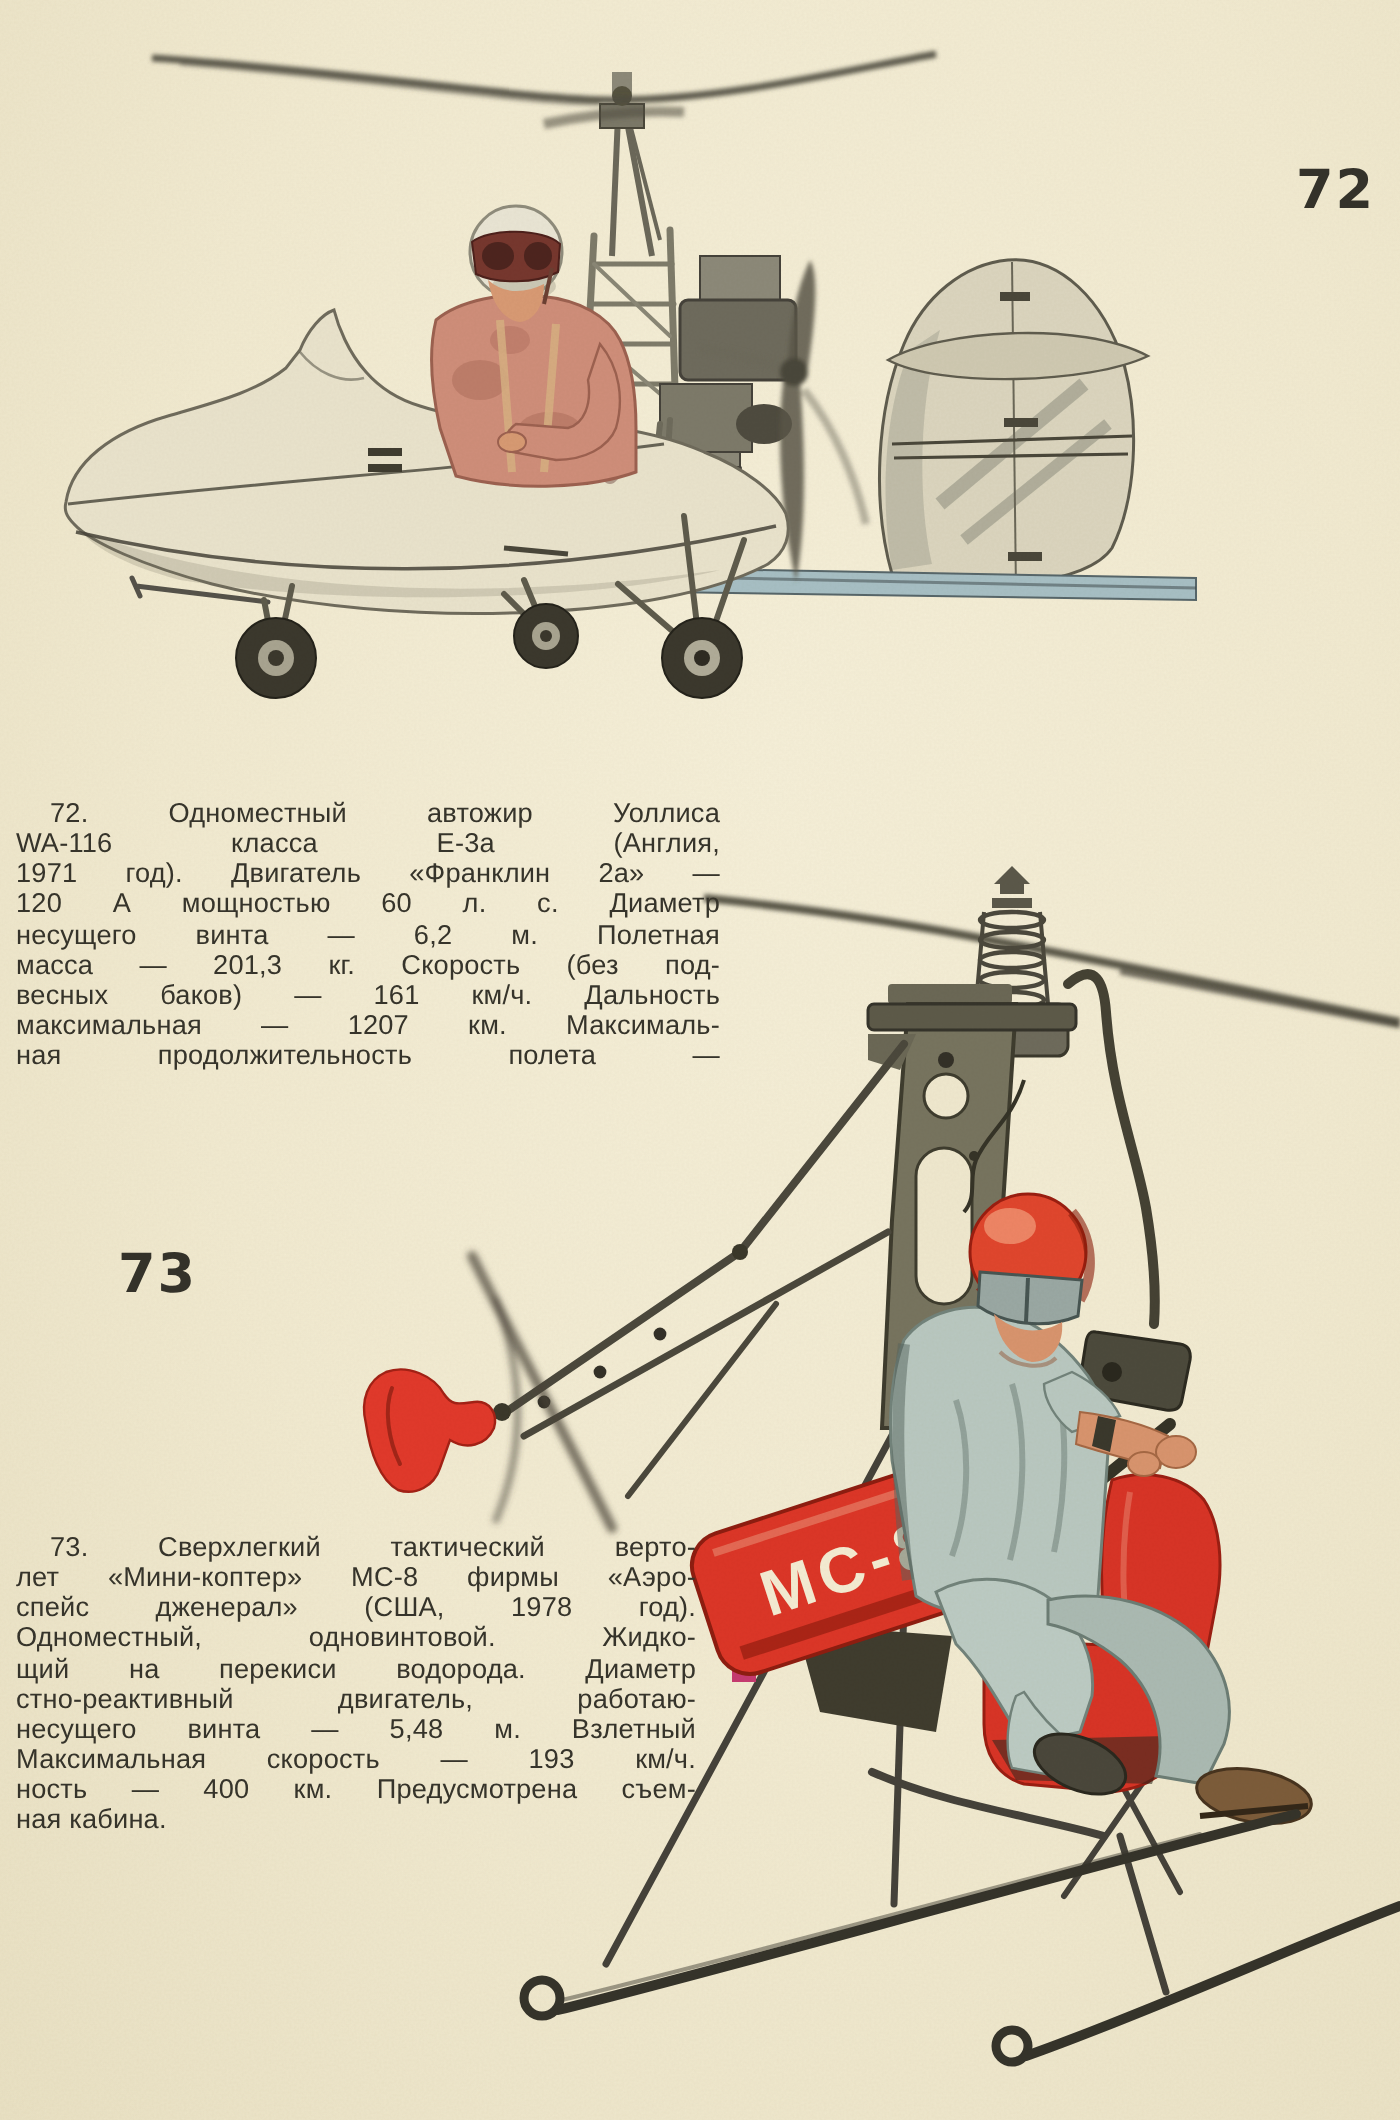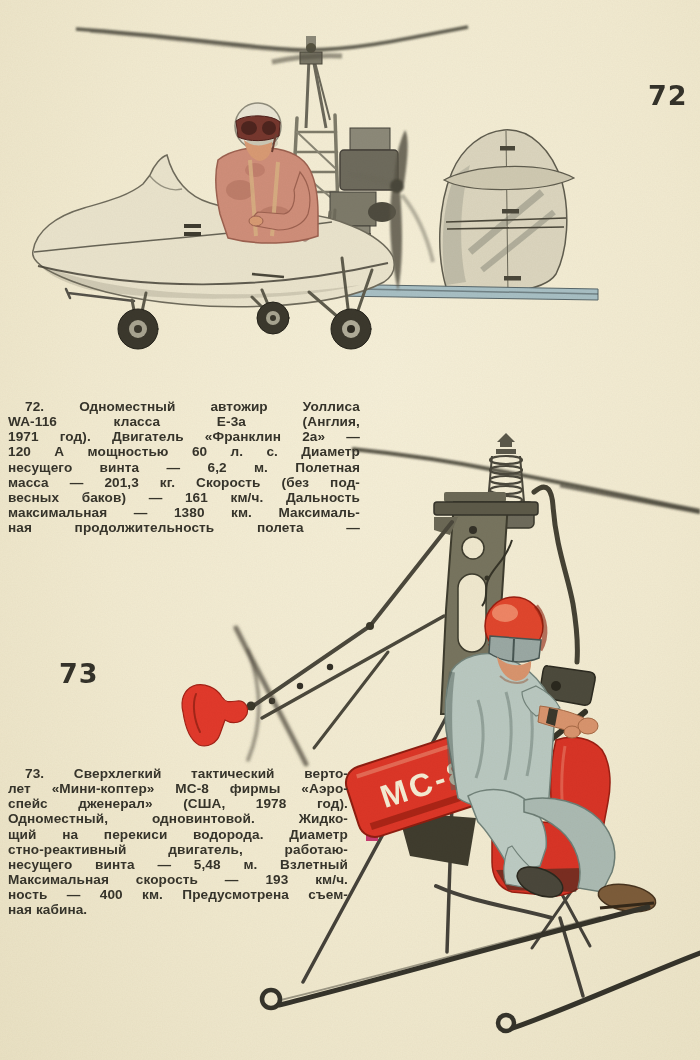--- a/index.html
+++ b/index.html
@@ -10,22 +10,22 @@
   }
   .grain{position:absolute;left:0;top:0;pointer-events:none;mix-blend-mode:multiply;opacity:.45;}
   .art{position:absolute;}
   #fig72art{left:0;top:0;}
   #fig73art{left:0;top:400px;}
   .fignum{
     position:absolute;font-family:"DejaVu Sans","Liberation Sans",sans-serif;
     font-weight:700;font-size:27px;color:#34322a;letter-spacing:1px;
   }
   #num72{left:628px;top:80px;margin-left:20px;}
-  #num73{left:59px;top:658px;text-align:right;}
-  .caption{position:absolute;color:#36342b;font-weight:700;letter-spacing:.1px;}
+  #num73{left:59px;top:622px;text-align:right;}
+  .caption{position:absolute;color:#36342b;font-weight:400;letter-spacing:.1px;}
   #cap72{left:8px;top:399px;width:352px;font-size:13.6px;line-height:15.15px;}
   #cap73{left:8px;top:766px;width:340px;font-size:13.6px;line-height:15.15px;}
   .ln{text-align:justify;text-align-last:justify;}
   .ln.first{text-indent:17px;}
   .ln.last{text-align-last:left;}
 </style>
 </head>
 <body>
 
 <div class="page">
@@ -264,21 +264,21 @@
   <div class="fignum" id="num73">73</div>
 
   <div class="caption" id="cap72">
     <div class="ln first">72. Одноместный автожир Уоллиса</div>
     <div class="ln">WA-116 класса Е-3а (Англия,</div>
     <div class="ln">1971 год). Двигатель «Франклин 2а» —</div>
     <div class="ln">120 А мощностью 60 л. с. Диаметр</div>
     <div class="ln">несущего винта — 6,2 м. Полетная</div>
     <div class="ln">масса — 201,3 кг. Скорость (без под-</div>
     <div class="ln">весных баков) — 161 км/ч. Дальность</div>
-    <div class="ln">максимальная — 1380 км. Максималь-</div>
+    <div class="ln">максимальная — 1207 км. Максималь-</div>
     <div class="ln">ная продолжительность полета —</div>
   </div>
 
   <div class="caption" id="cap73">
     <div class="ln first">73. Сверхлегкий тактический верто-</div>
     <div class="ln">лет «Мини-коптер» МС-8 фирмы «Аэро-</div>
     <div class="ln">спейс дженерал» (США, 1978 год).</div>
     <div class="ln">Одноместный, одновинтовой. Жидко-</div>
     <div class="ln">щий на перекиси водорода. Диаметр</div>
     <div class="ln">стно-реактивный двигатель, работаю-</div>

